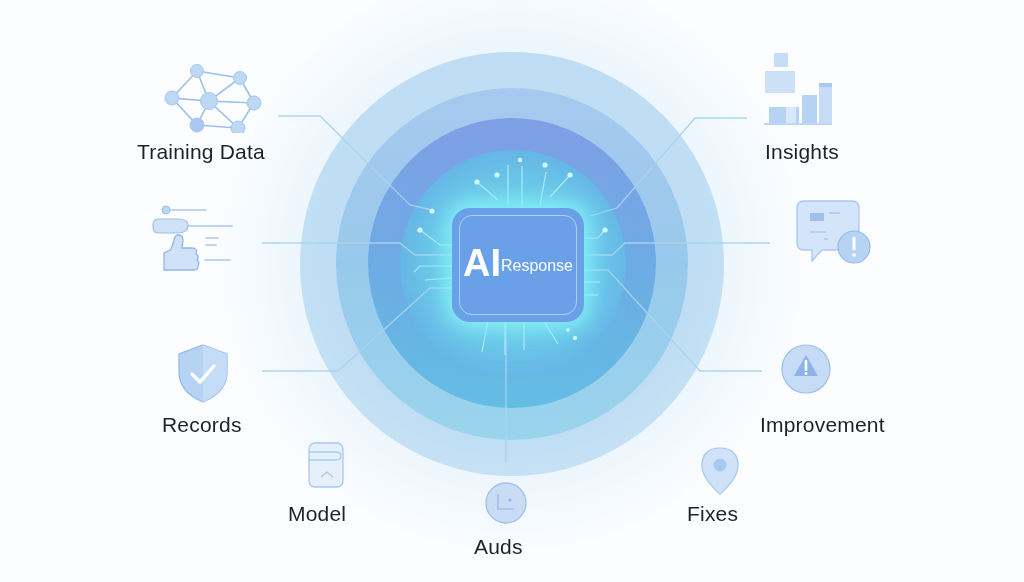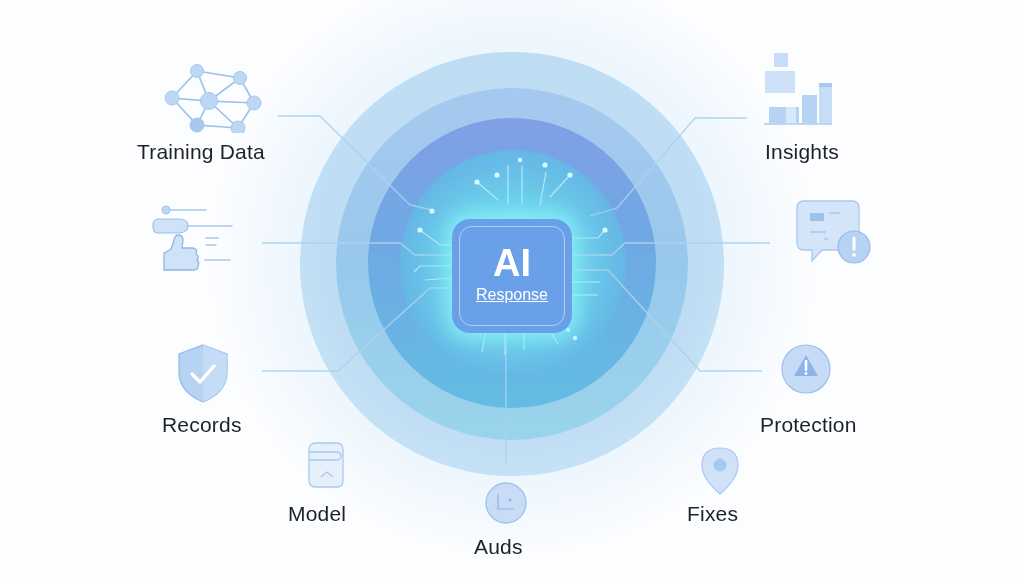--- a/index.html
+++ b/index.html
@@ -14,32 +14,32 @@
         background:radial-gradient(circle at 50% 50%, rgba(190,225,248,0.55) 0%, rgba(215,236,250,0.35) 55%, rgba(252,253,255,0) 72%); }
   .h1 { left:300px; top:52px; width:424px; height:424px;
         background:radial-gradient(circle at 50% 45%, #b8dcf3 0%, #b6d9f2 60%, #cfe6f7 100%); opacity:0.85; }
   .h2 { left:336px; top:88px; width:352px; height:352px;
         background:linear-gradient(180deg,#a7c8ef 0%,#98c9ec 50%,#9ad4ec 100%); }
   .h3 { left:368px; top:118px; width:288px; height:290px;
         background:linear-gradient(180deg,#7f9fe6 0%,#6fa9e4 45%,#62bde3 100%); }
   .h4 { left:400px; top:150px; width:226px; height:228px;
         background:radial-gradient(circle at 50% 50%, #7fe4ee 0%, #6ed2ea 30%, #66b7e6 70%, #6caae4 100%); }
   .chip {
-    position:absolute; left:452px; top:219px; width:120px; height:114px;
+    position:absolute; left:452px; top:208px; width:132px; height:114px;
     border-radius:18px; background:#6aa0e8;
     box-shadow:0 0 18px 6px rgba(140,245,250,0.75), 0 0 40px 10px rgba(120,230,245,0.45);
-    display:flex; flex-direction:column; align-items:center; justify-content:center;
+    display:flex; flex-direction:row; align-items:center; justify-content:center;
     color:#ffffff; text-align:center;
   }
   .chip-inner {
     position:absolute; left:7px; top:7px; right:7px; bottom:7px;
     border:1px solid rgba(220,240,255,0.6); border-radius:13px;
   }
   .chip-ai { font-family:"Liberation Sans",sans-serif; font-weight:700; font-size:38px; line-height:40px; margin-top:-4px; }
-  .chip-resp { font-family:"Liberation Sans",sans-serif; font-size:16px; line-height:20px; margin-top:2px;text-decoration:underline; }
+  .chip-resp { font-family:"Liberation Sans",sans-serif; font-size:16px; line-height:20px; margin-top:2px; }
 
   .label {
     position:absolute; font-family:"Liberation Sans",sans-serif; font-size:21px;
     color:#1e2126; font-weight:500; white-space:nowrap; letter-spacing:0.2px;text-align:center;
   }
   .icon { position:absolute; }
   svg.lines { position:absolute; left:0; top:0; }
 </style>
 </head>
 <body>
@@ -180,21 +180,21 @@
     <path d="M58 39 L58 50" stroke="#ffffff" stroke-width="3" stroke-linecap="round"></path>
     <circle cx="58" cy="56" r="1.8" fill="#ffffff"></circle>
   </svg>
 
   <svg class="icon" style="left:780px;top:343px" width="52" height="52" viewBox="0 0 52 52">
     <circle cx="26" cy="26" r="24" fill="#c5dbf6" stroke="#9cc0ea" stroke-width="1.2"></circle>
     <path d="M26 12 L38 33 L14 33 Z" fill="#8db3e8"></path>
     <path d="M26 18 L26 27" stroke="#ffffff" stroke-width="2.6" stroke-linecap="round"></path>
     <circle cx="26" cy="30.5" r="1.4" fill="#ffffff"></circle>
   </svg>
-  <div class="label" style="left:760px;top:413px">Protection</div>
+  <div class="label" style="left:760px;top:413px">Improvement</div>
 
   <svg class="icon" style="left:700px;top:446px" width="40" height="50" viewBox="0 0 40 50">
     <path d="M20 2 Q38 2 38 20 Q38 32 20 48 Q2 32 2 20 Q2 2 20 2 Z" fill="#cfe2f8" stroke="#a9c8ef" stroke-width="1.2"></path>
     <circle cx="20" cy="19" r="6.5" fill="#a9c8ef"></circle>
   </svg>
   <div class="label" style="left:687px;top:502px">Fixes</div>
 
 </div>
 
 </body></html>

